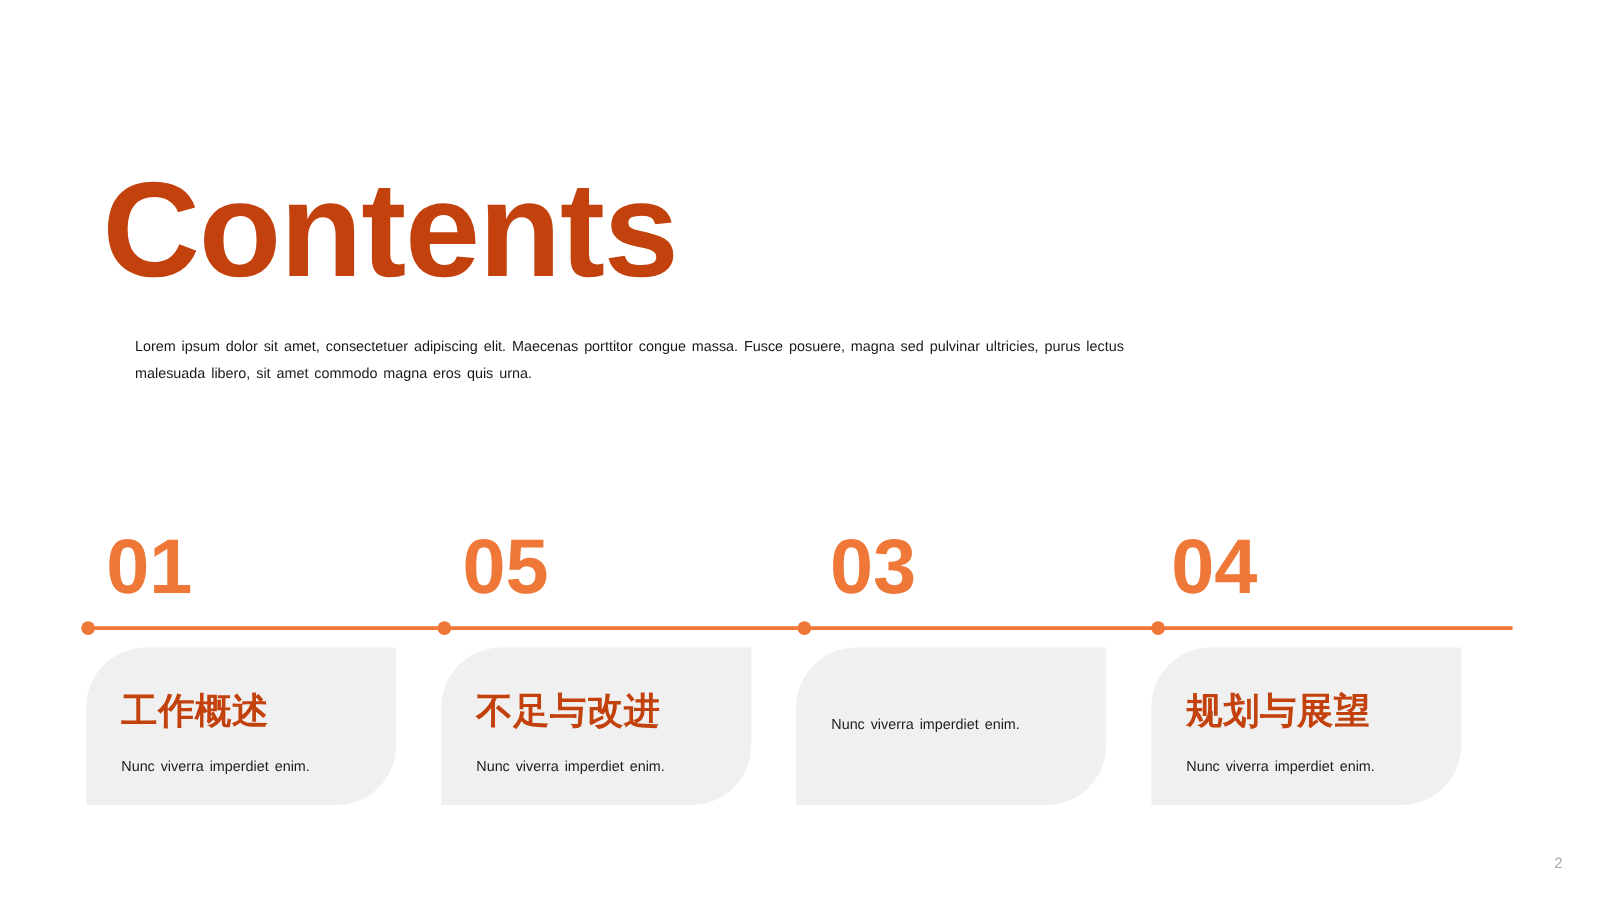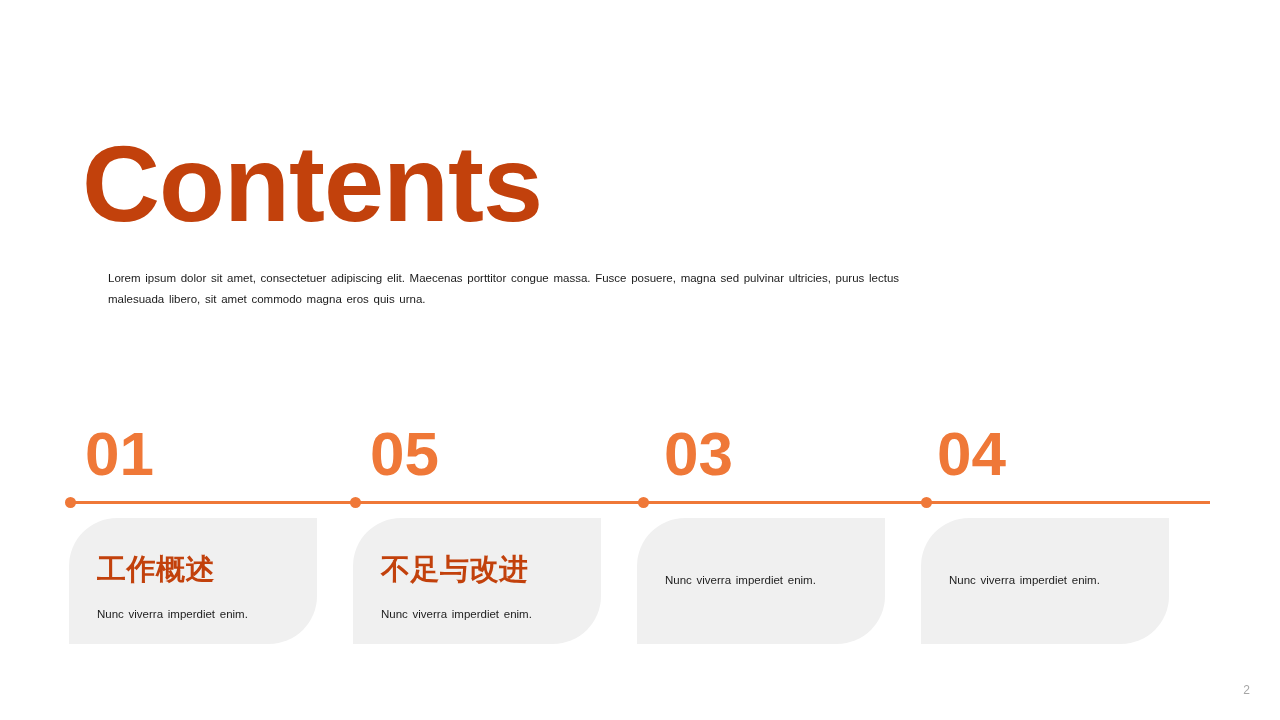--- a/index.html
+++ b/index.html
@@ -157,18 +157,19 @@
   <div class="content-card" style="left:353px;">
     <div class="card-title">不足与改进</div>
     <div class="card-subtitle">Nunc viverra imperdiet enim.</div>
   </div>
 
   <div class="content-card" style="left:637px;">
     <div class="card-subtitle">Nunc viverra imperdiet enim.</div>
   </div>
 
   <div class="content-card" style="left:921px;">
+    <div class="card-title">规划与展望</div>
     <div class="card-subtitle">Nunc viverra imperdiet enim.</div>
   </div>
 
   <div id="page-number">2</div>
 
 </div>
 
 </body></html>

